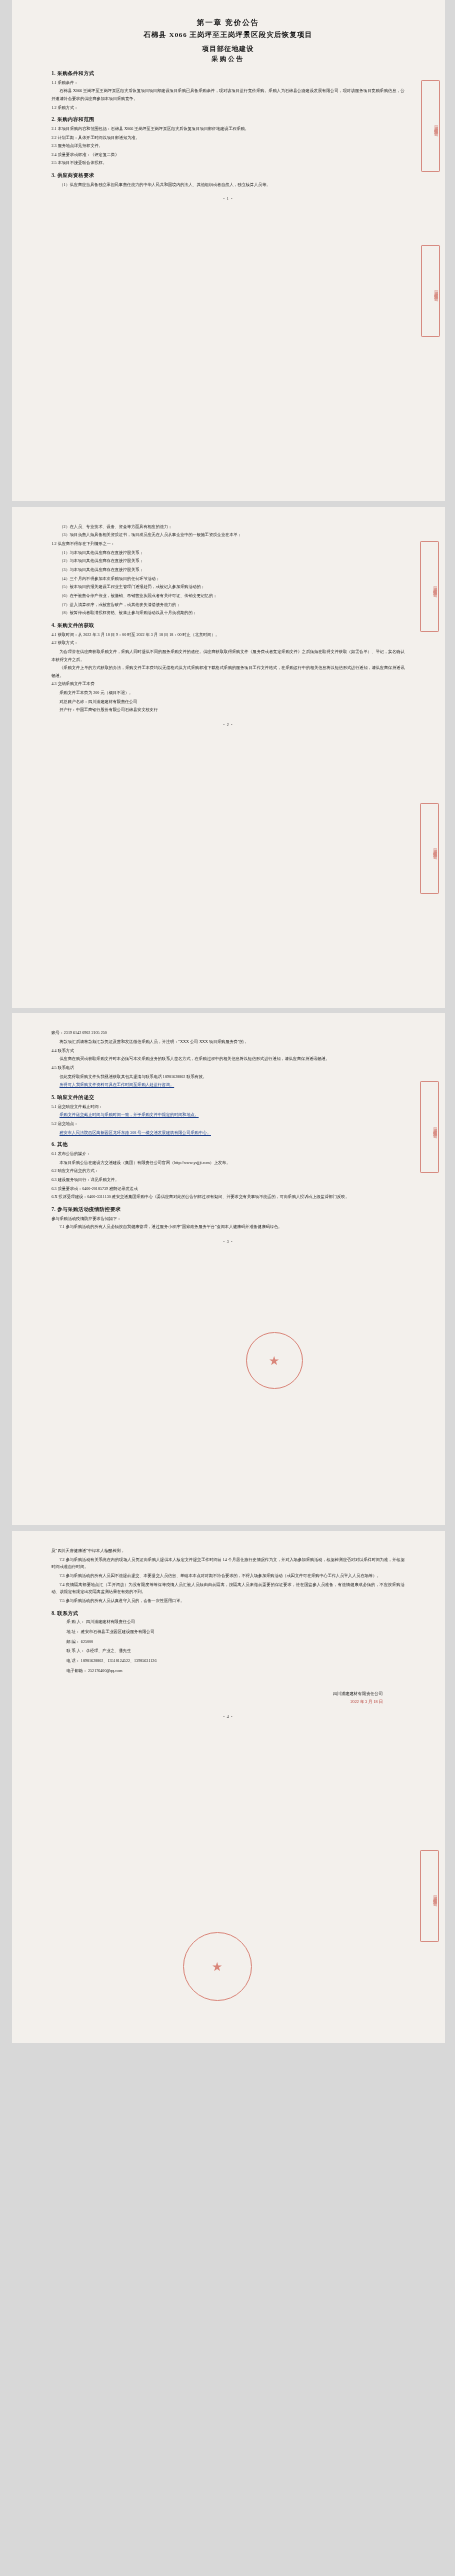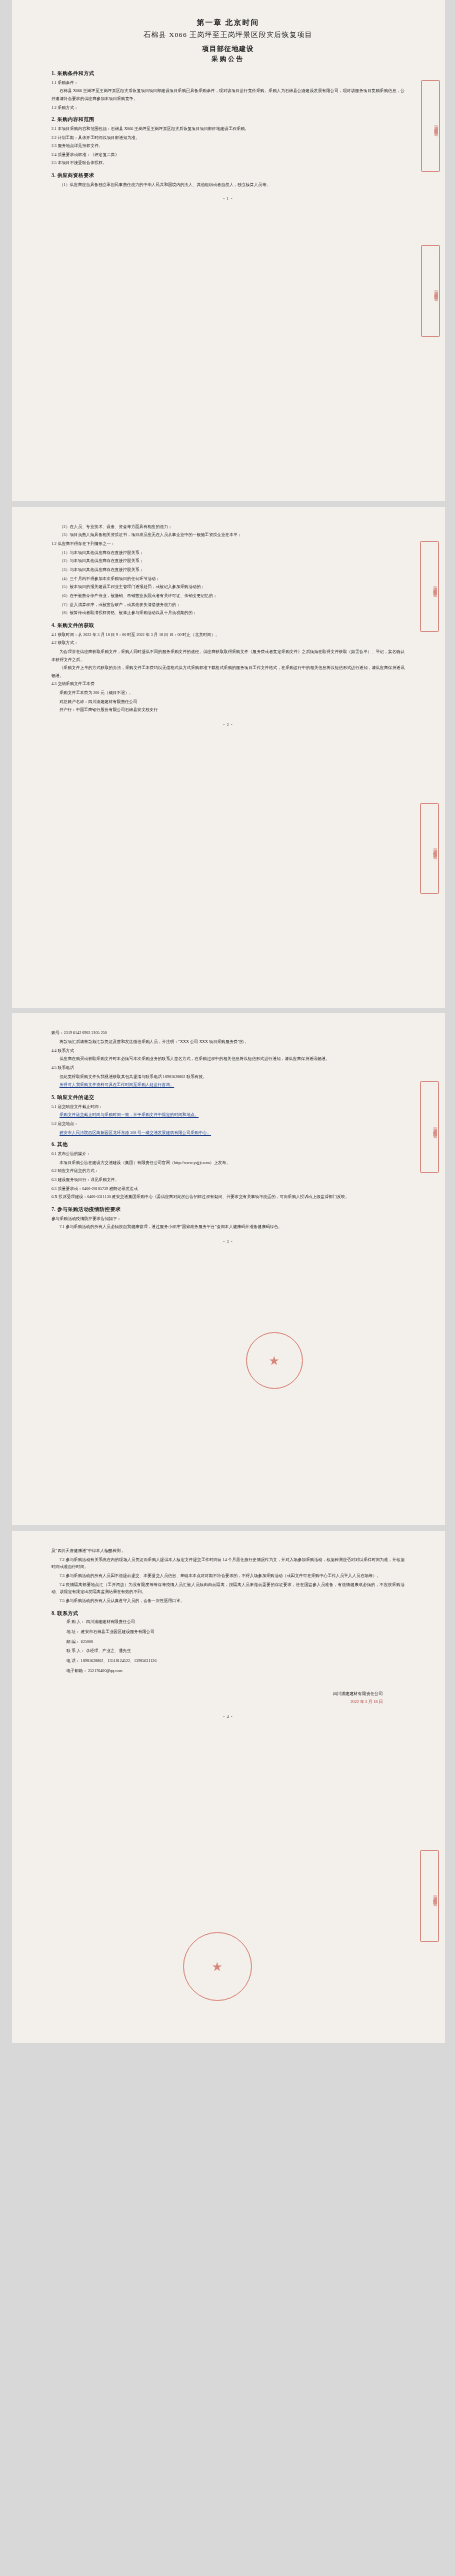--- a/index.html
+++ b/index.html
@@ -32,21 +32,21 @@
   .title-main{
     text-align:center;
     font-size:7.4px;
     font-weight:bold;
     letter-spacing:1.1px;
     margin:3.4px 0 1.1px 0;
   }
   .title-sub{
     text-align:center;
     font-size:7.1px;
-    font-weight:normal;
+    font-weight:bold;
     letter-spacing:0.6px;
     line-height:1.7;
     margin:1.1px 0;
   }
   .title-sub2{
     text-align:center;
     font-size:6.8px;
     font-weight:bold;
     letter-spacing:0.6px;
     line-height:1.7;
@@ -136,21 +136,21 @@
 </style>
 </head>
 <body>
 
 <div class="doc">
 
   <div class="page p1">
     <div class="stamp s1">四川浦建建材有限责任公司</div>
     <div class="stamp s2">四川浦建建材有限责任公司</div>
 
-    <div class="title-main">第一章  北京时间</div>
+    <div class="title-main">第一章  竞价公告</div>
     <div class="title-sub">石棉县 X066 王岗坪至王岗坪景区段灾后恢复项目</div>
     <div class="title-sub2">项目部征地建设</div>
     <div class="title-sub3">采购公告</div>
 
     <h2 class="sec">1. 采购条件和方式</h2>
     <p class="para">1.1 采购条件：</p>
     <p class="para ind">石棉县 X066 王岗坪至王岗坪景区段灾后恢复项目项目部建设项目采购已具备采购条件，现对该项目进行竞价采购。采购人为石棉县公路建设发展有限公司，现对该服务项目竞购采购信息，公开邀请符合要求的供应商参加本项目采购竞争。</p>
     <p class="para">1.2 采购方式：</p>
 
     <h2 class="sec">2. 采购内容和范围</h2>

